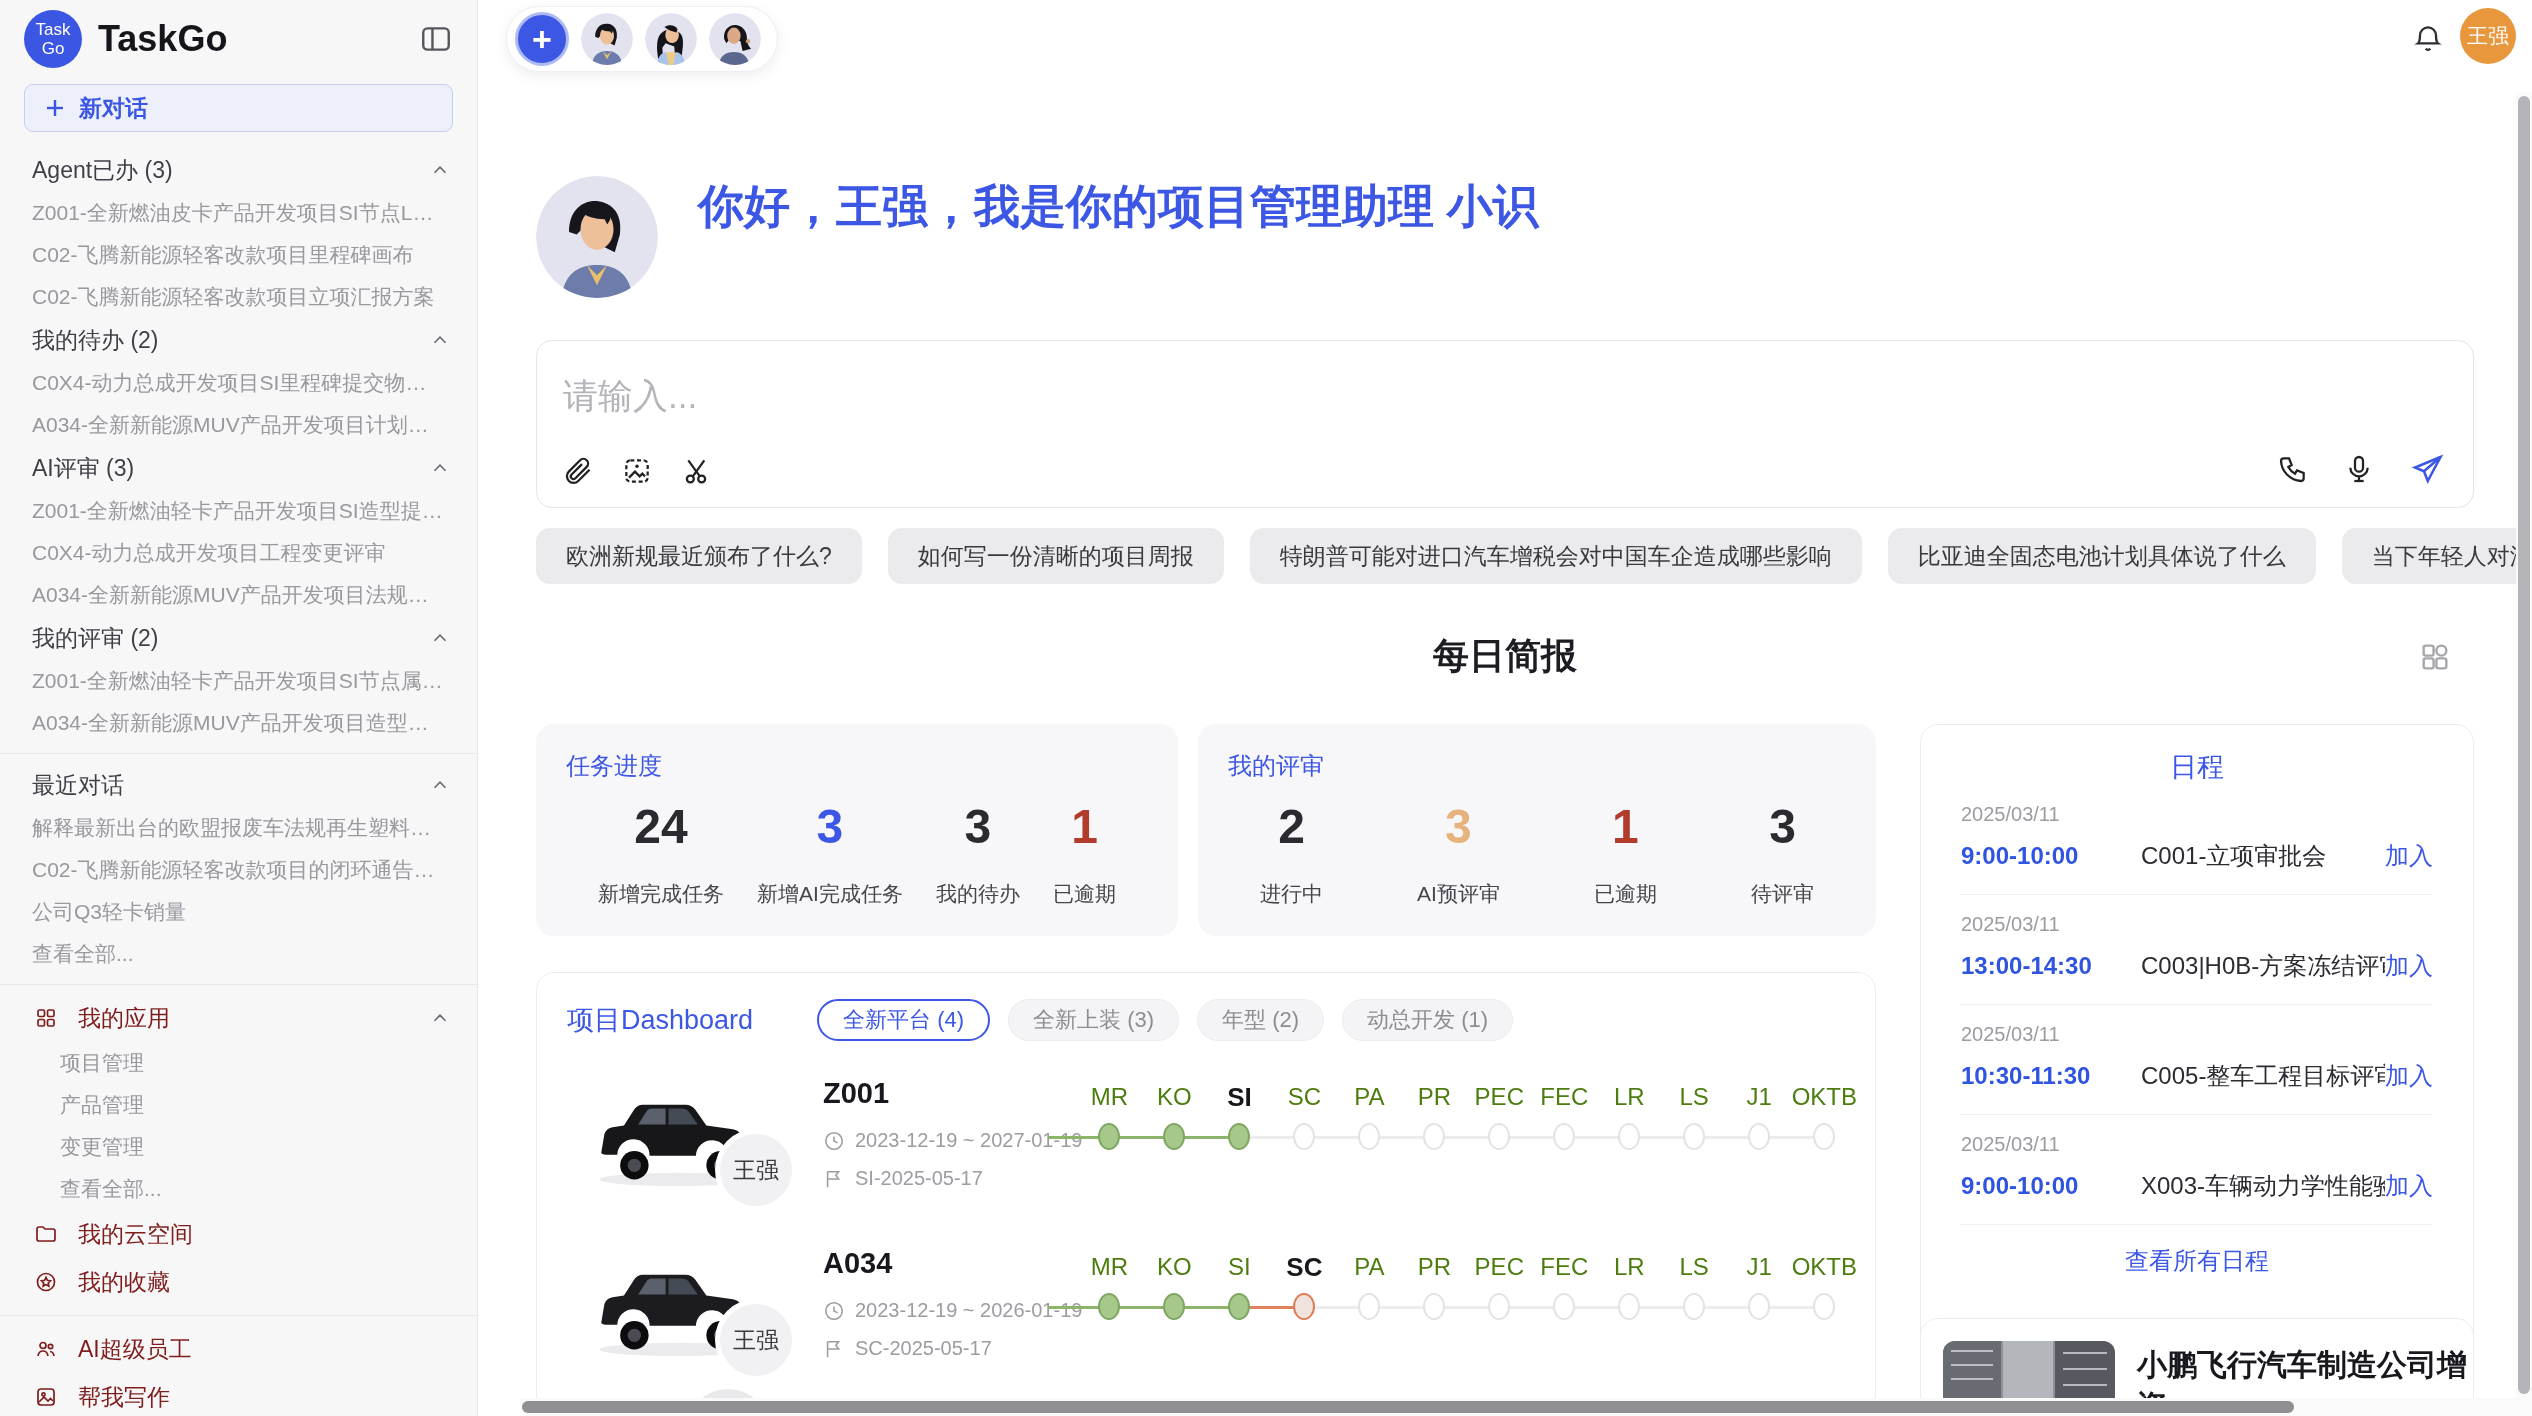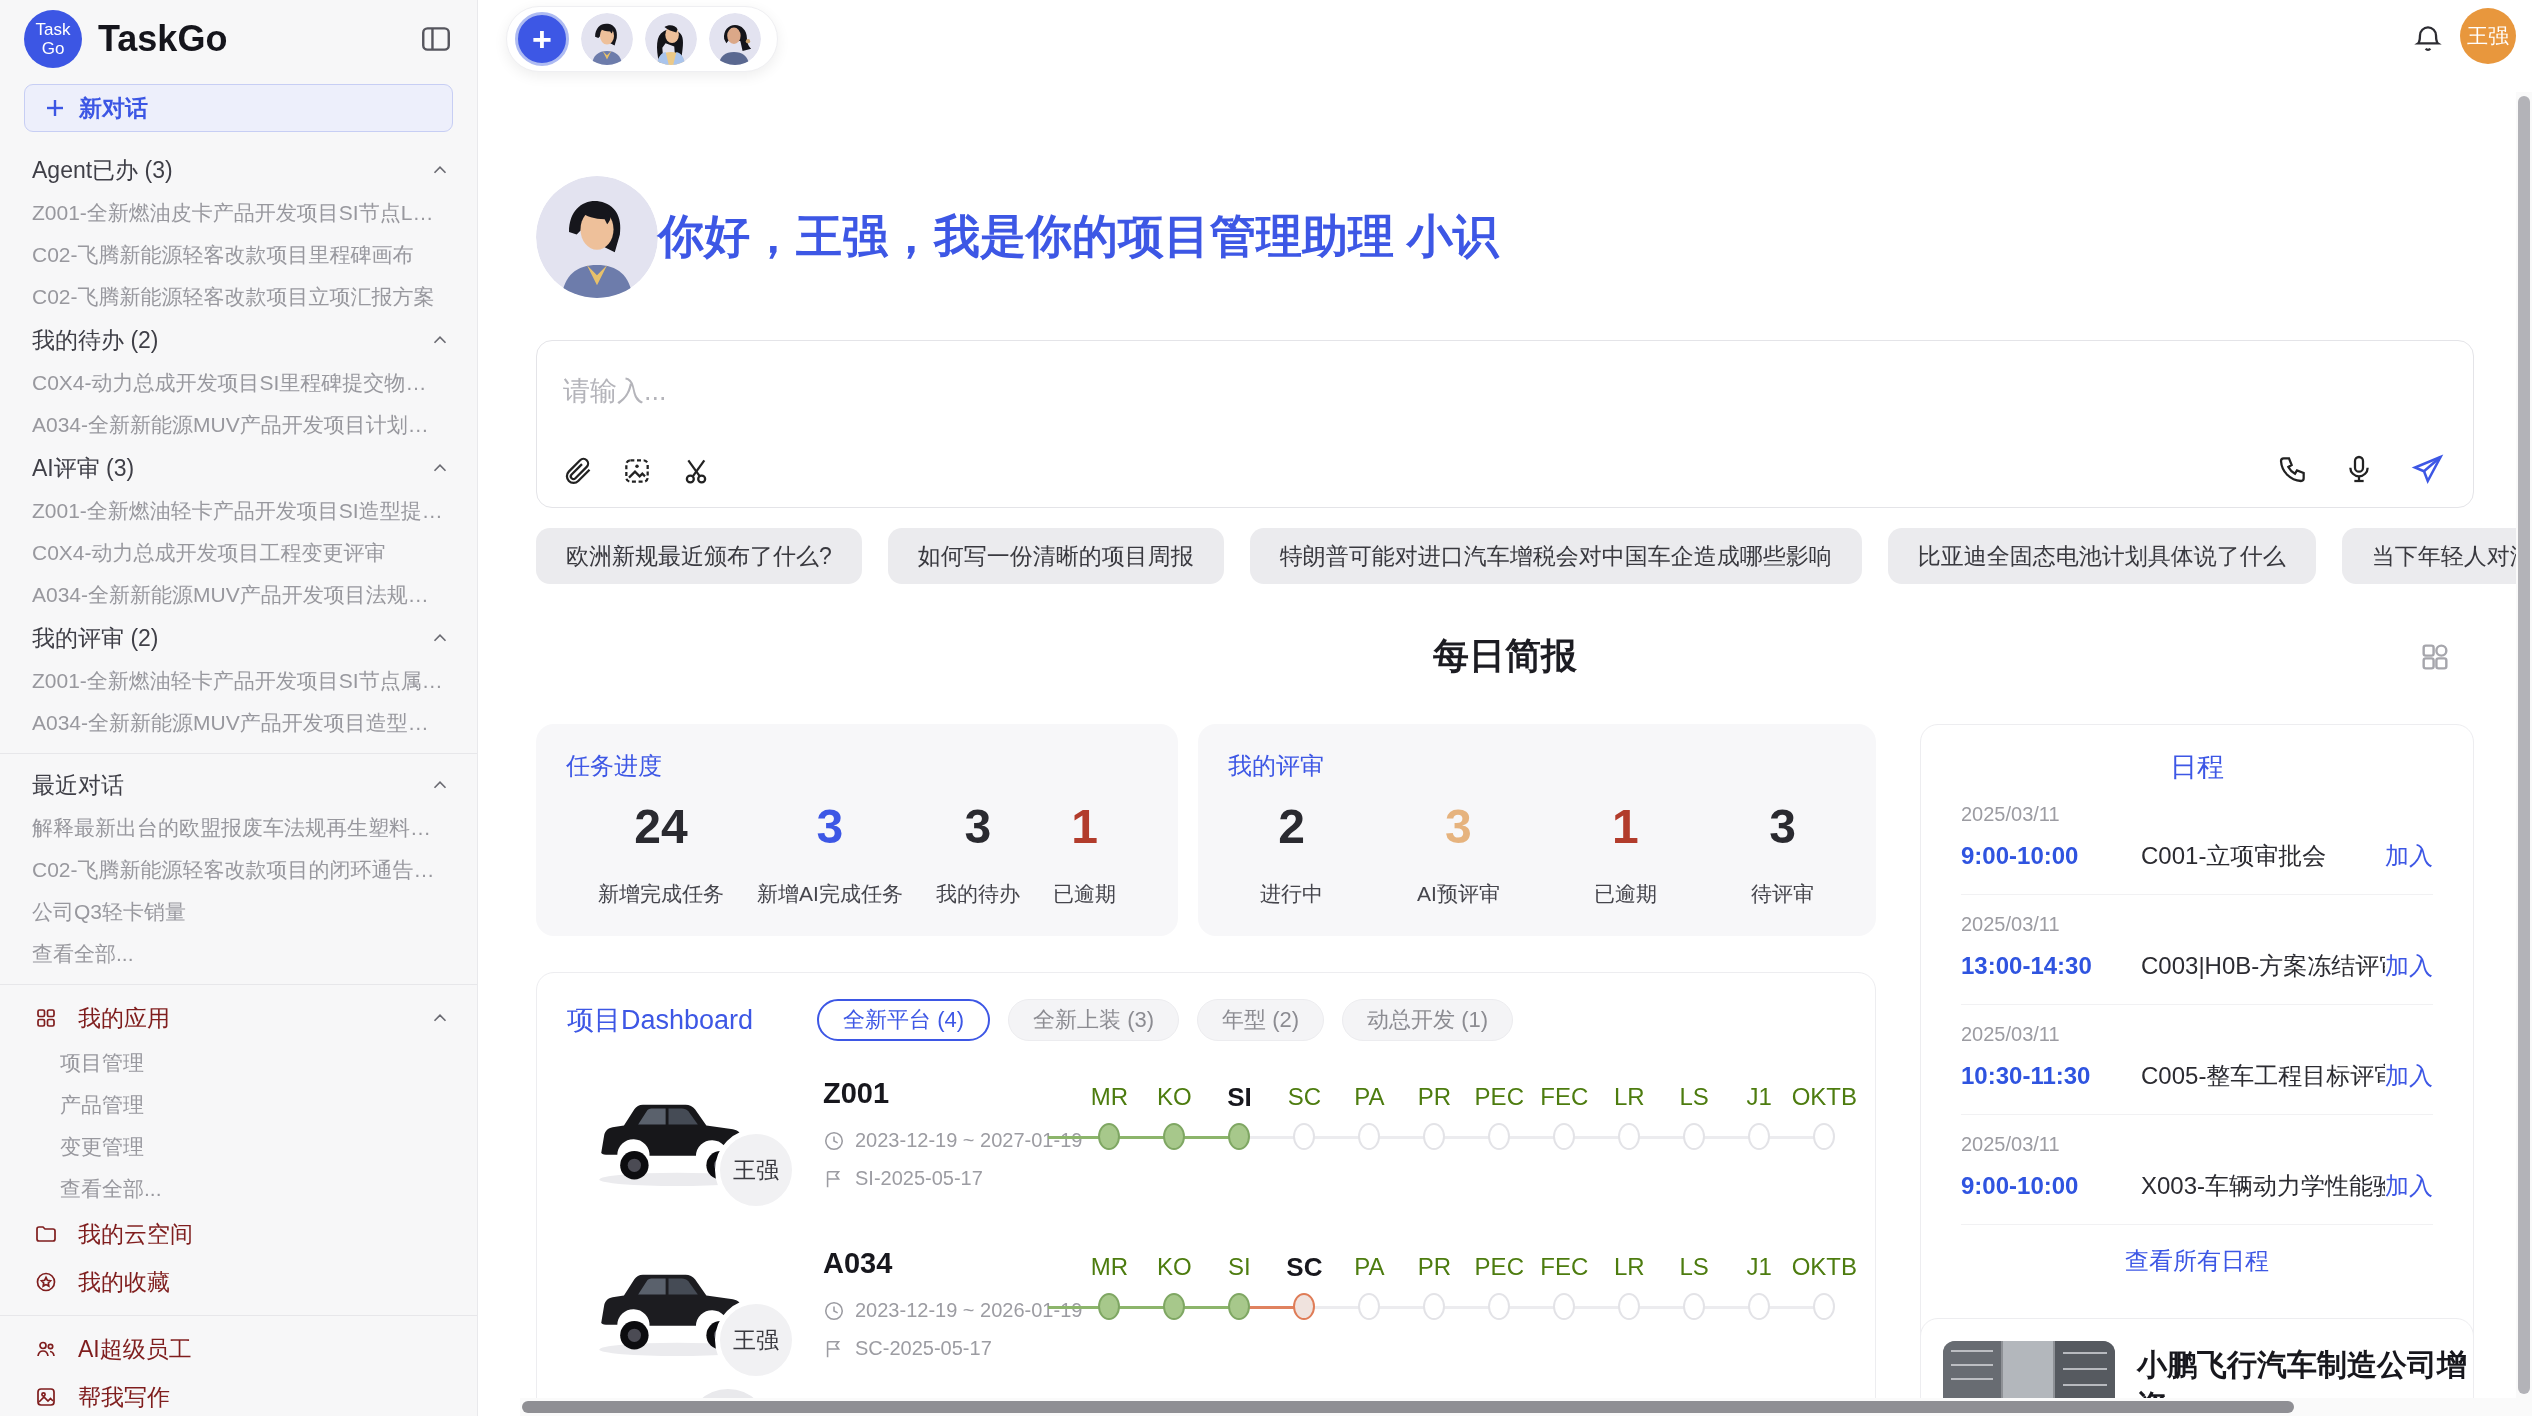--- a/index.html
+++ b/index.html
@@ -37,28 +37,28 @@
   .add-btn { width:54px; height:54px; border-radius:50%; background:#3d57e5; color:#fff;
     display:flex; align-items:center; justify-content:center; font-size:34px; font-weight:bold;
     border:3px solid #aebbf2; cursor:pointer; }
   .pill-avatar { width:52px; height:52px; border-radius:50%; overflow:hidden; flex:0 0 auto; cursor:pointer; }
   .bell { position:absolute; right:88px; top:22px; color:#2c2c32; cursor:pointer; }
   .user-badge { position:absolute; right:16px; top:8px; width:56px; height:56px; border-radius:50%;
     background:#e8973d; color:#fff; font-size:21px; display:flex; align-items:center;
     justify-content:center; cursor:pointer; }
 
   
-  .greet { position:absolute; left:536px; top:176px; display:flex; align-items:center; }
+  .greet { position:absolute; left:536px; top:176px; display:flex; gap:40px; }
   .greet-avatar { width:122px; height:122px; border-radius:50%; overflow:hidden; flex:0 0 auto; }
   .greet-text { font-size:46px; font-weight:bold; color:#3d57e5; }
 
   
   .input-card { position:absolute; left:536px; top:340px; width:1938px; height:168px;
     border:1px solid #e4e4e8; border-radius:16px; background:#fff; cursor:text; }
-  .placeholder { position:absolute; left:26px; top:32px; font-size:27px; color:#b4b4ba; }
+  .placeholder { position:absolute; left:26px; top:32px; font-size:35px; color:#b4b4ba; }
   .in-icons-left { position:absolute; left:24px; bottom:20px; display:flex; gap:28px;
     align-items:center; color:#222; }
   .in-icons-right { position:absolute; right:28px; bottom:20px; display:flex; gap:34px;
     align-items:center; color:#222; }
   .icon-btn { cursor:pointer; display:flex; }
   .send-ic { color:#3d57e5; }
 
   
   .chips { position:absolute; left:536px; top:528px; width:1960px; display:flex; gap:26px; }
   .chip { height:56px; display:flex; align-items:center; padding:16px 30px; background:#ebebee;

